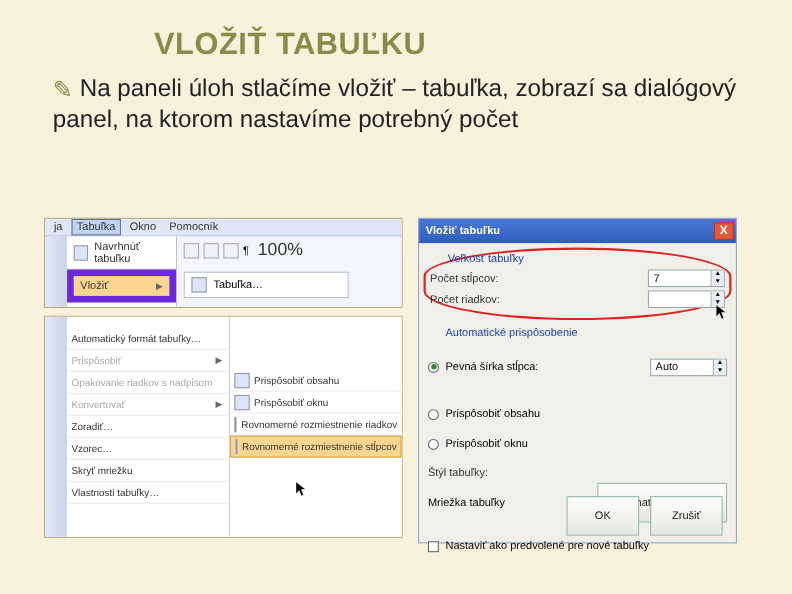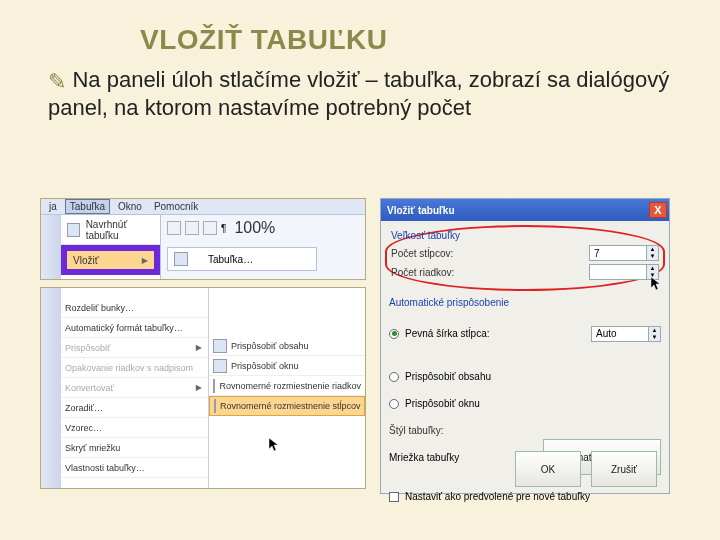--- a/index.html
+++ b/index.html
@@ -93,21 +93,21 @@
     background: #eef1f8;
     border: 1px solid #aab;
   }
   .fig-menu .zoom { font-size: 16px; color: #333; margin-left: 4px; }
   .fig-menu .submenu {
     position: absolute; left: 6px; top: 32px;
     width: 150px; height: 24px;
     background: #fff;
     border: 1px solid #b8c2db;
     display: flex; align-items: center;
-    gap: 20px; padding: 0 6px;
+    gap: 6px; padding: 0 6px;
   }
   .tiny-icon {
     width: 14px; height: 14px;
     background: #dce5f6;
     border: 1px solid #99a;
     display: inline-block;
   }
 
   
   .fig-context {
@@ -180,21 +180,21 @@
     background: #e25a3a;
     border: 1px solid #b33;
     color: #fff;
     display: flex; align-items: center; justify-content: center;
     font-size: 11px;
     cursor: pointer;
   }
   .fig-dialog .group {
     margin: 6px 8px 2px 8px;
   }
-  .fig-dialog .group-title { color: #1a3fb0; font-size: 10px; margin-bottom: 4px; }
+  .fig-dialog .group-title { color: #1a3fb0; font-size: 10px; margin-bottom: 4px; margin-left: 16px; }
   .fig-dialog .ring1 {
     border: 2px solid #d22;
     border-radius: 50% / 40%;
     padding: 3px 4px 6px 4px;
     margin: 4px 4px 2px 4px;
   }
   .fig-dialog .row2 {
     display: flex; align-items: center; justify-content: space-between;
     margin: 3px 0;
   }
@@ -310,23 +310,20 @@
           <span class="tiny-icon"></span>
           <span>Tabuľka…</span>
         </div>
       </div>
     </div>
   </div>
 
   <div class="fig-context">
     <div class="left-gutter"></div>
     <div class="ctx-col" style="padding-top:10px">
-      <div class="item">
-          <span>Rozdeliť bunky…</span>
-        </div>
       <div class="item">
           <span>Automatický formát tabuľky…</span>
         </div>
       <div class="item disabled">
           <span>Prispôsobiť</span>
           <span class="arrow">▶</span>
         </div>
       <div class="item disabled">
           <span>Opakovanie riadkov s nadpisom</span>
         </div>

